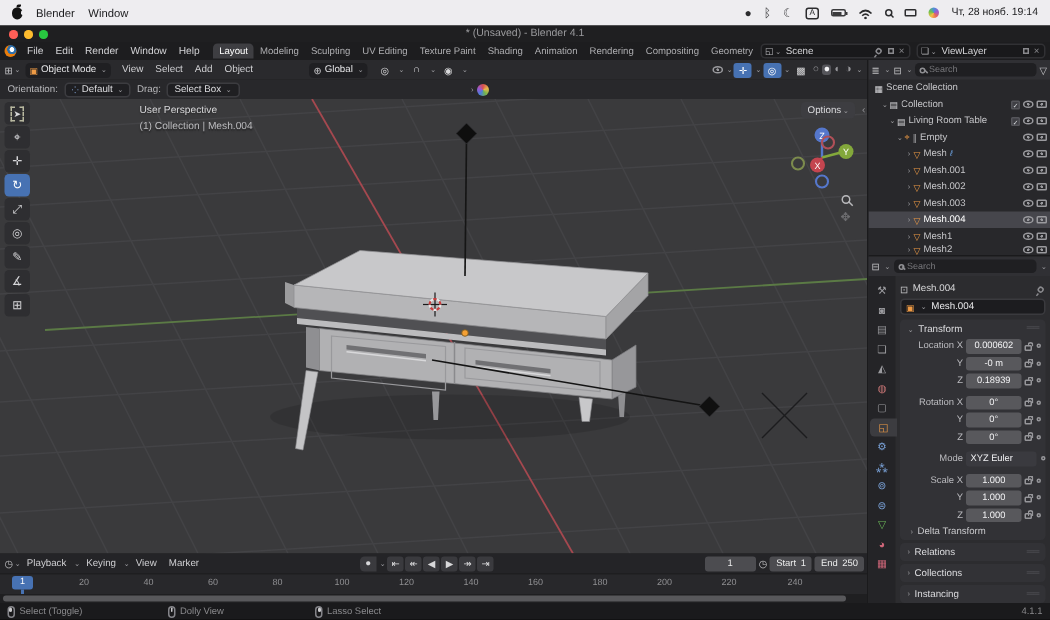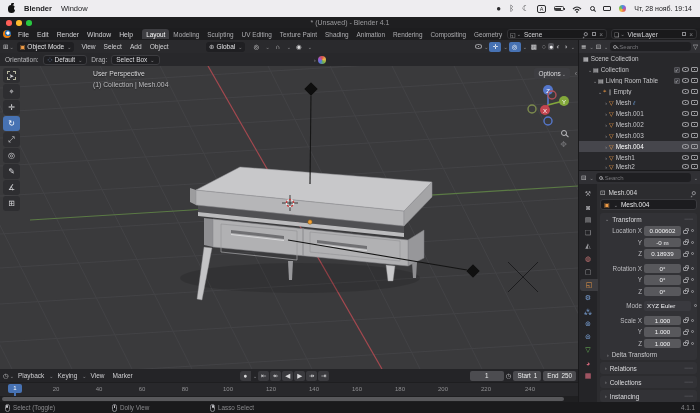--- a/index.html
+++ b/index.html
@@ -2,21 +2,21 @@
 <html><head>
 <meta charset="utf-8">
 <style>
   *{margin:0;padding:0;box-sizing:border-box;font-family:"Liberation Sans",sans-serif;}
   html,body{background:#000;}
   #app{position:relative;width:700px;height:413px;background:#1d1d1f;overflow:hidden;font-size:7px;color:#c8c8cb;}
   .abs{position:absolute;}
   .car{font-size:5px;color:#9a9a9e;margin-left:1px;}
   
   #menubar{left:0;top:0;width:700px;height:17px;background:#eeedf0;color:#1b1b1d;display:flex;align-items:center;padding:0 8px;gap:9px;}
-  #menubar .app{font-weight:bold;font-size:7.5px;}
+  #menubar .app{font-weight:normal;font-size:7.5px;}
   #menubar .mi{font-size:7.5px;}
   .apple{display:inline-block;width:7px;height:8px;background:#141414;border-radius:45% 45% 48% 48%;position:relative;}
   .apple::before{content:'';position:absolute;top:-2px;left:3.4px;width:2.2px;height:2.4px;background:#141414;border-radius:60% 0 60% 0;}
   .apple::after{content:'';position:absolute;right:-1.2px;top:2.4px;width:2.6px;height:3px;background:#eeedf0;border-radius:50%;}
   #mb-right{margin-left:auto;display:flex;align-items:center;gap:8px;color:#2c2c2e;}
   .gl{font-size:8px;line-height:8px;}
   .kbd{display:inline-block;border:1px solid #2c2c2e;border-radius:2px;font-size:5.5px;line-height:6px;padding:0 1.5px;}
   .batt{display:inline-block;width:10px;height:5px;border:1px solid #3a3a3c;border-radius:1.5px;position:relative;}
   .batt::before{content:'';position:absolute;left:.5px;top:.5px;bottom:.5px;width:6px;background:#3a3a3c;}
   .batt::after{content:'';position:absolute;right:-2.2px;top:1px;width:1.2px;height:2px;background:#3a3a3c;}

